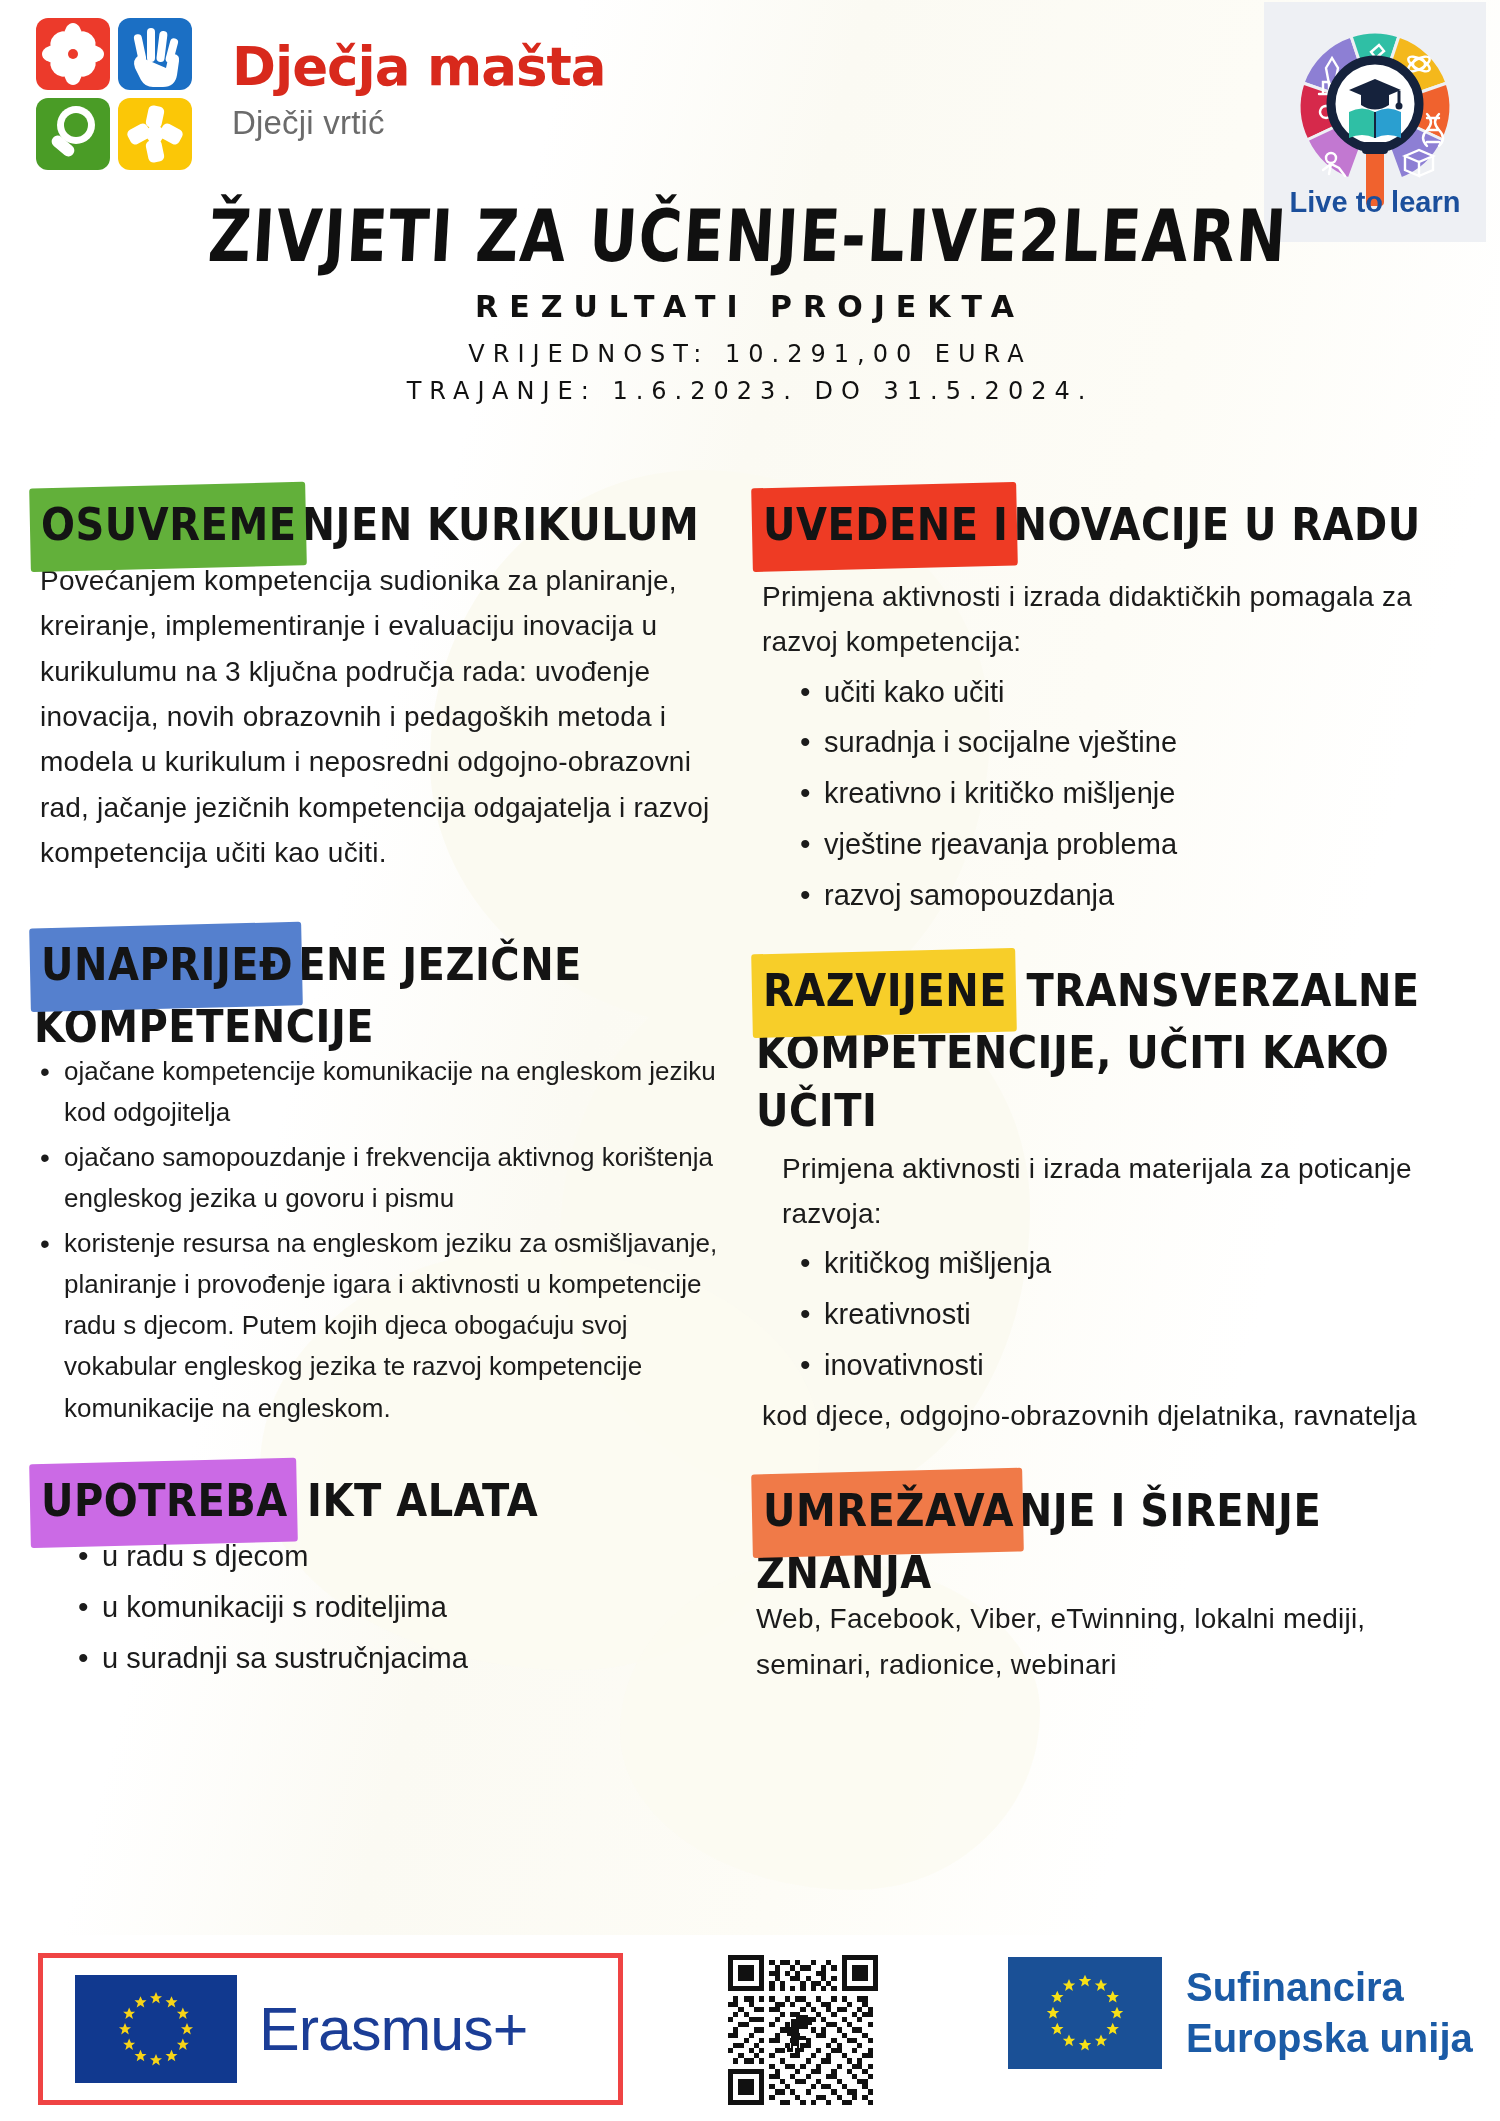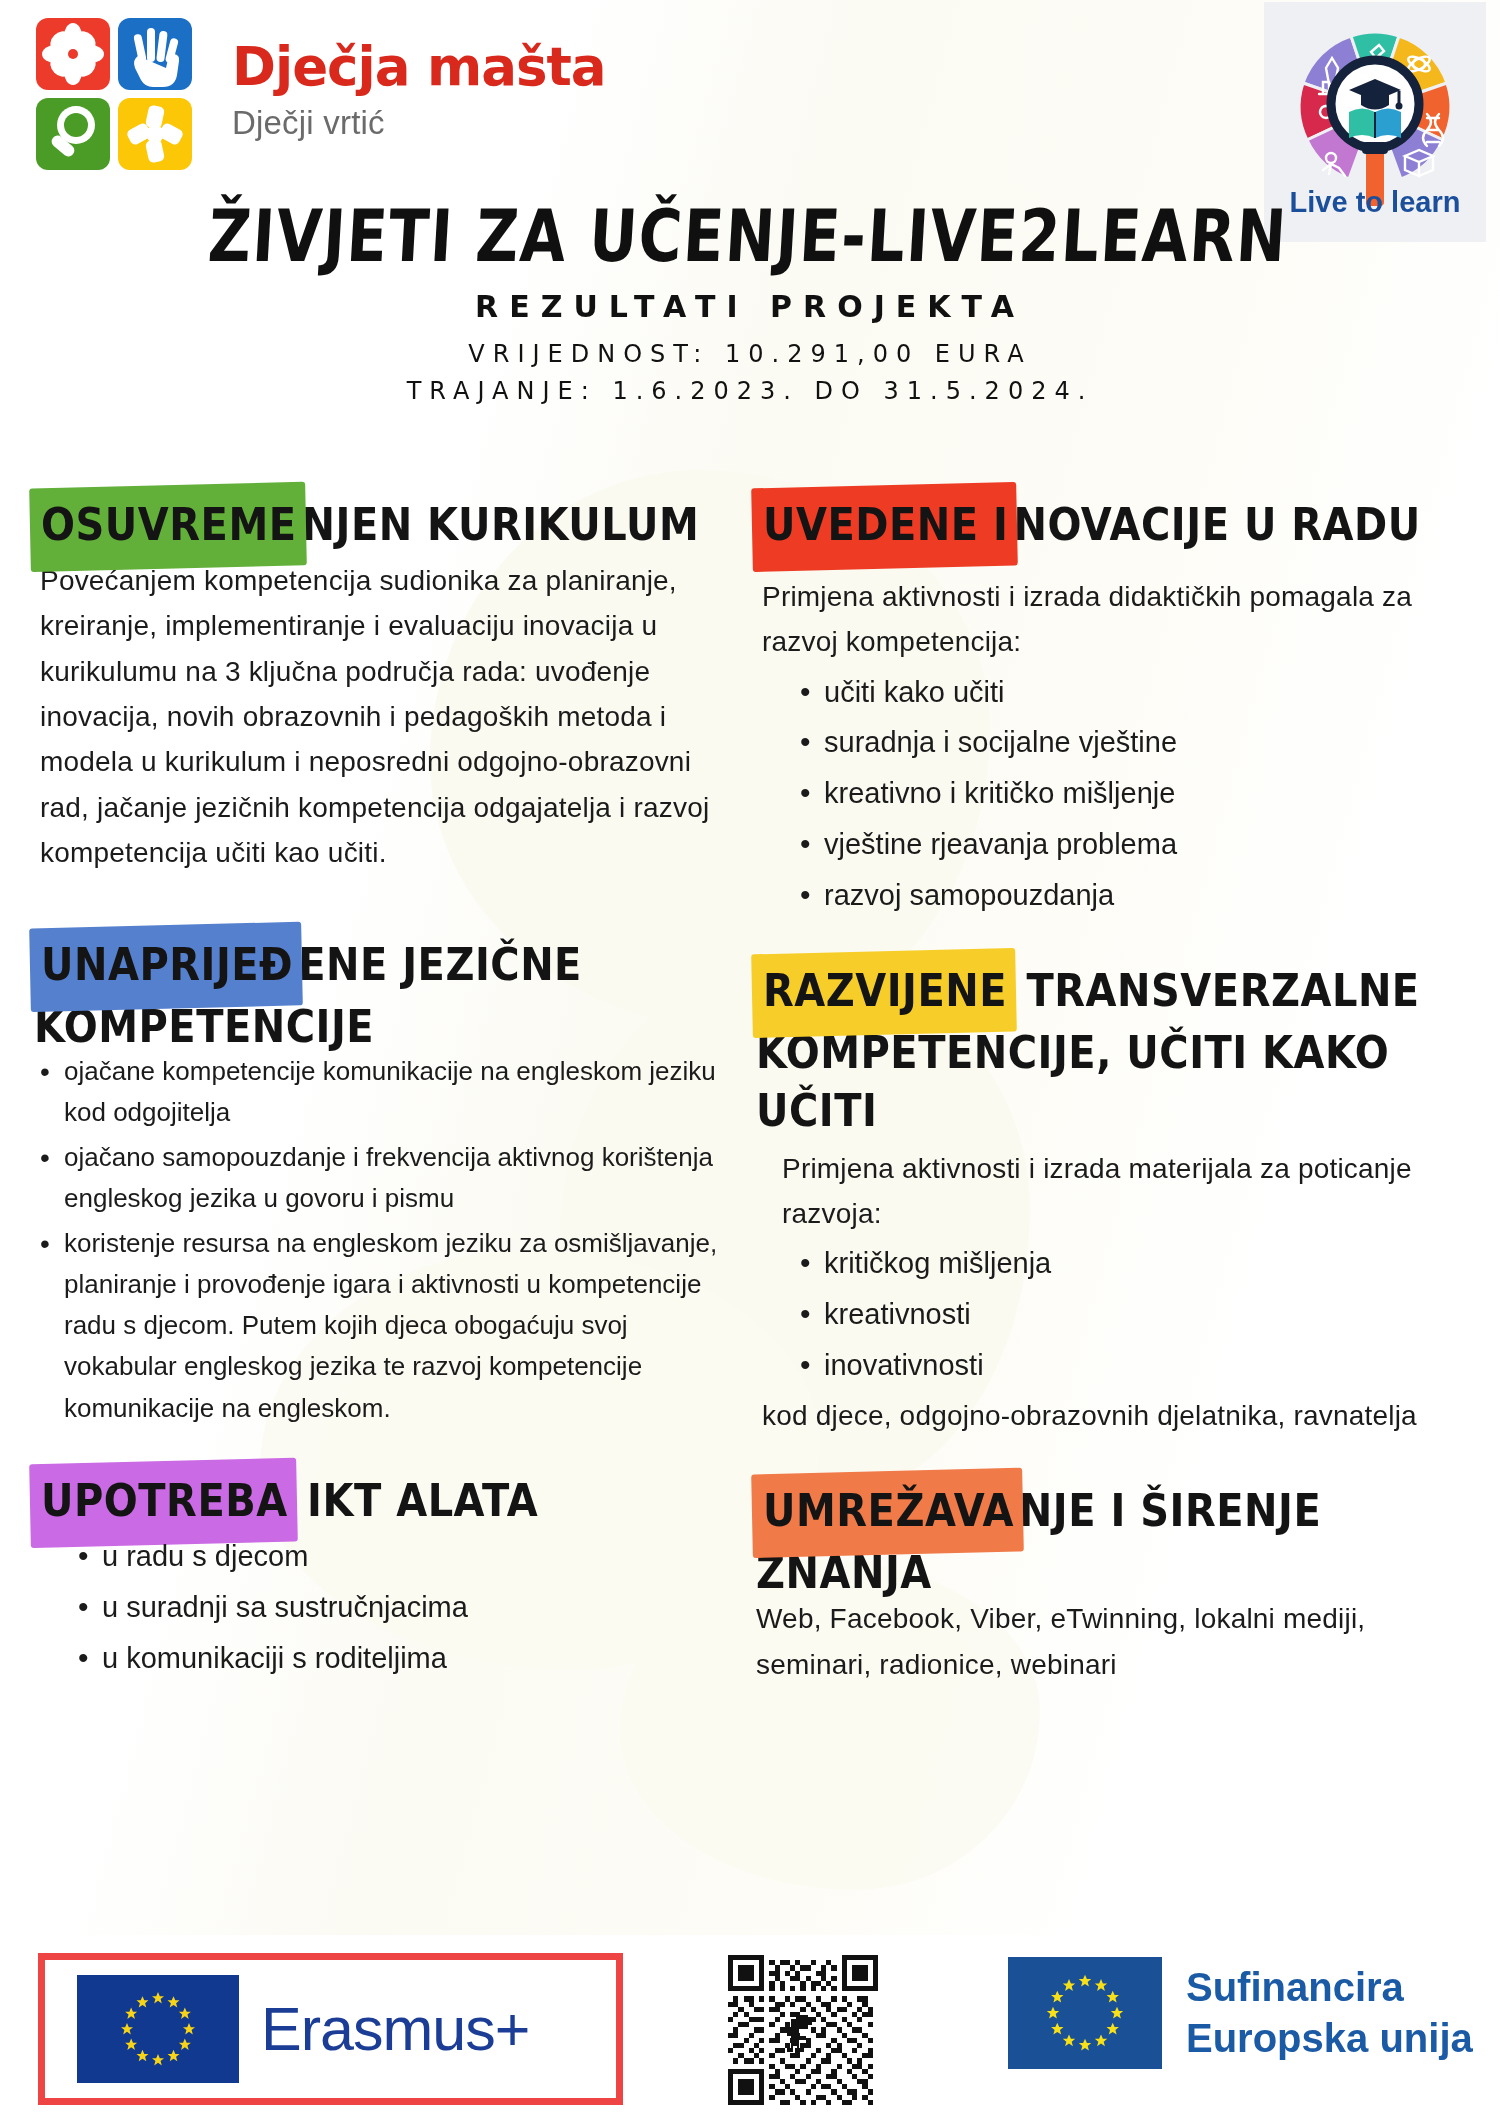--- a/index.html
+++ b/index.html
@@ -176,21 +176,21 @@
 
   
   .footer {
     position: absolute; left: 0; top: 1935px; width: 1500px; height: 186px;
     background: #ffffff;
     display: flex; align-items: center;
   }
   .erasmus-box {
     position: absolute; left: 38px; top: 18px;
     width: 585px; height: 152px;
-    border: 7px solid #ef4444; background: #fff;
+    border: 5px solid #ef4444; background: #fff;
     display: flex; align-items: center; padding-left: 32px;
   }
   .eu-flag { background: #11398f; position: relative; }
   .eu-flag.big { width: 162px; height: 108px; }
   .eu-flag.small { width: 154px; height: 112px; }
   .eu-flag svg { position: absolute; inset: 0; width: 100%; height: 100%; }
   .erasmus-word {
     font-family: "Liberation Sans", sans-serif;
     font-weight: 400; font-size: 61px; color: #1b3d96;
     margin-left: 22px; letter-spacing: -1px;
@@ -351,22 +351,22 @@
     </div>
 
     <div class="gap-md"></div>
 
     <div class="section">
       <h2 class="head">
         <span class="hl purple">UPOTREBA</span><span> IKT ALATA</span>
       </h2>
       <ul class="list big indent">
         <li>u radu s djecom</li>
+        <li>u komunikaciji s roditeljima</li>
         <li>u suradnji sa sustručnjacima</li>
-        <li>u komunikaciji s roditeljima</li>
       </ul>
     </div>
   </div>
 
   <div class="col col-right">
 
     <div class="section">
       <h2 class="head">
         <span class="hl red">UVEDENE I</span><span>NOVACIJE U RADU</span>
       </h2>

